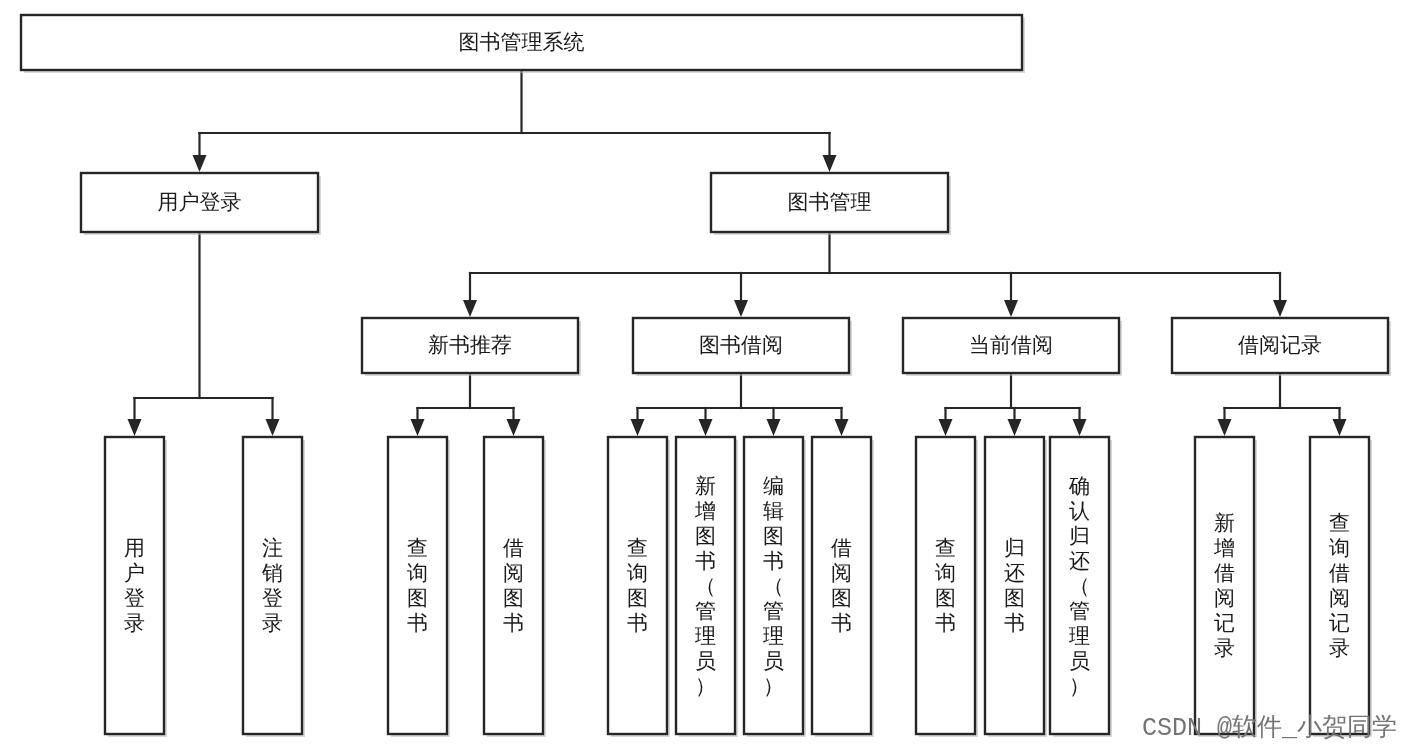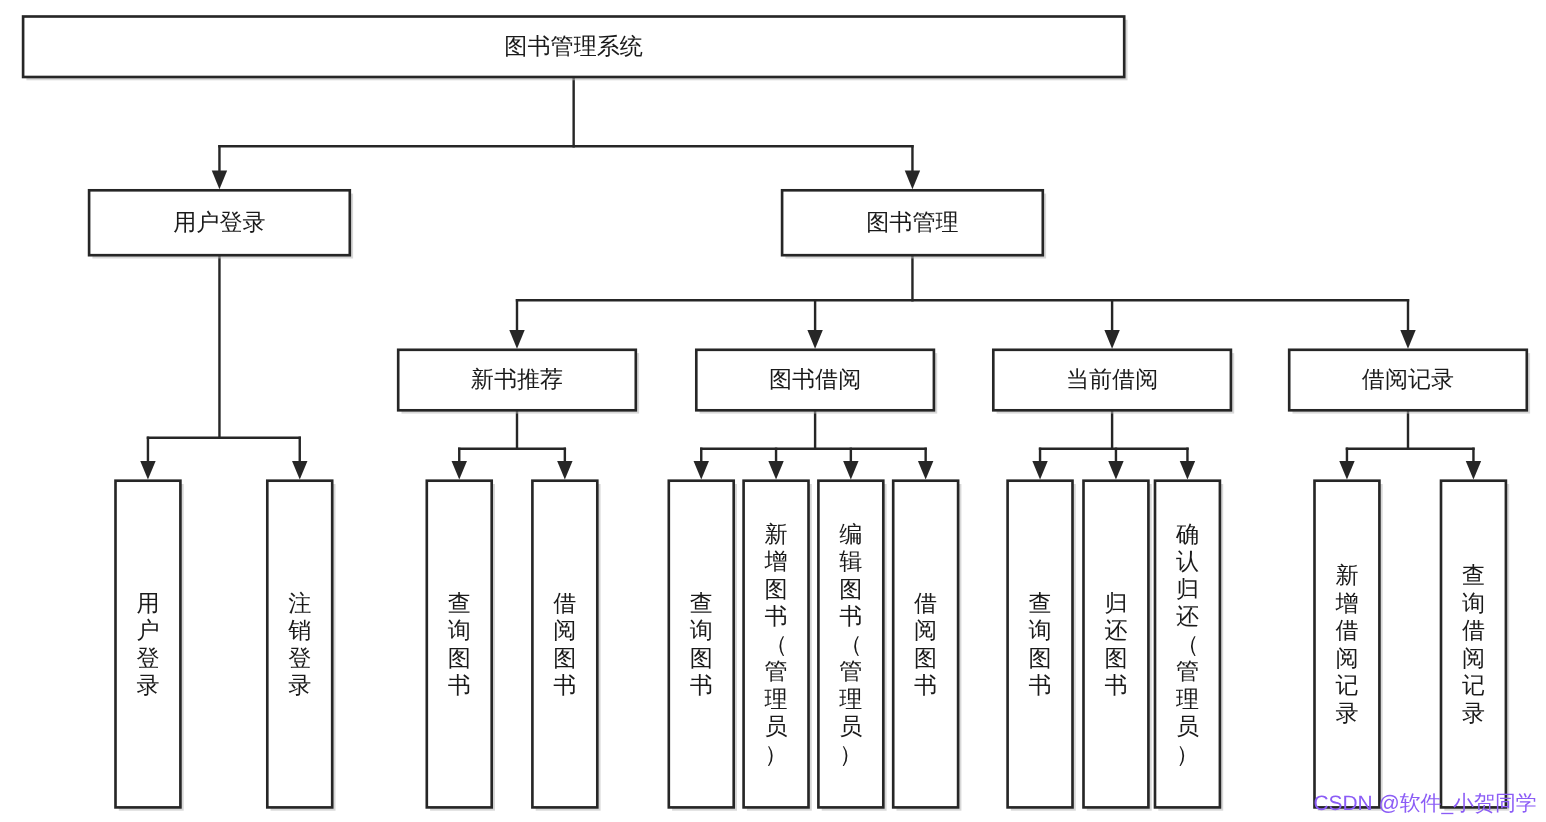--- a/index.html
+++ b/index.html
@@ -54,23 +54,23 @@
   .node-label-v {
     font-family: "Liberation Sans", "DejaVu Sans", sans-serif;
     font-size: 21px;
     fill: #1a1a1a;
     text-anchor: middle;
   }
   .watermark {
     position: absolute;
     right: 8px;
     bottom: 4px;
-    font-family: Liberation Sans, sans-serif;
-    font-size: 19px;
-    color: #8b5cf6;
+    font-family: Liberation Mono, monospace;
+    font-size: 25px;
+    color: #737373;
     white-space: nowrap;
     pointer-events: none;
   }
 </style>
 </head>
 <body>
 
 <div id="diagram-root">
   <svg id="flow" viewBox="0 0 1405 747" xmlns="http://www.w3.org/2000/svg">
     <g id="connectors">

